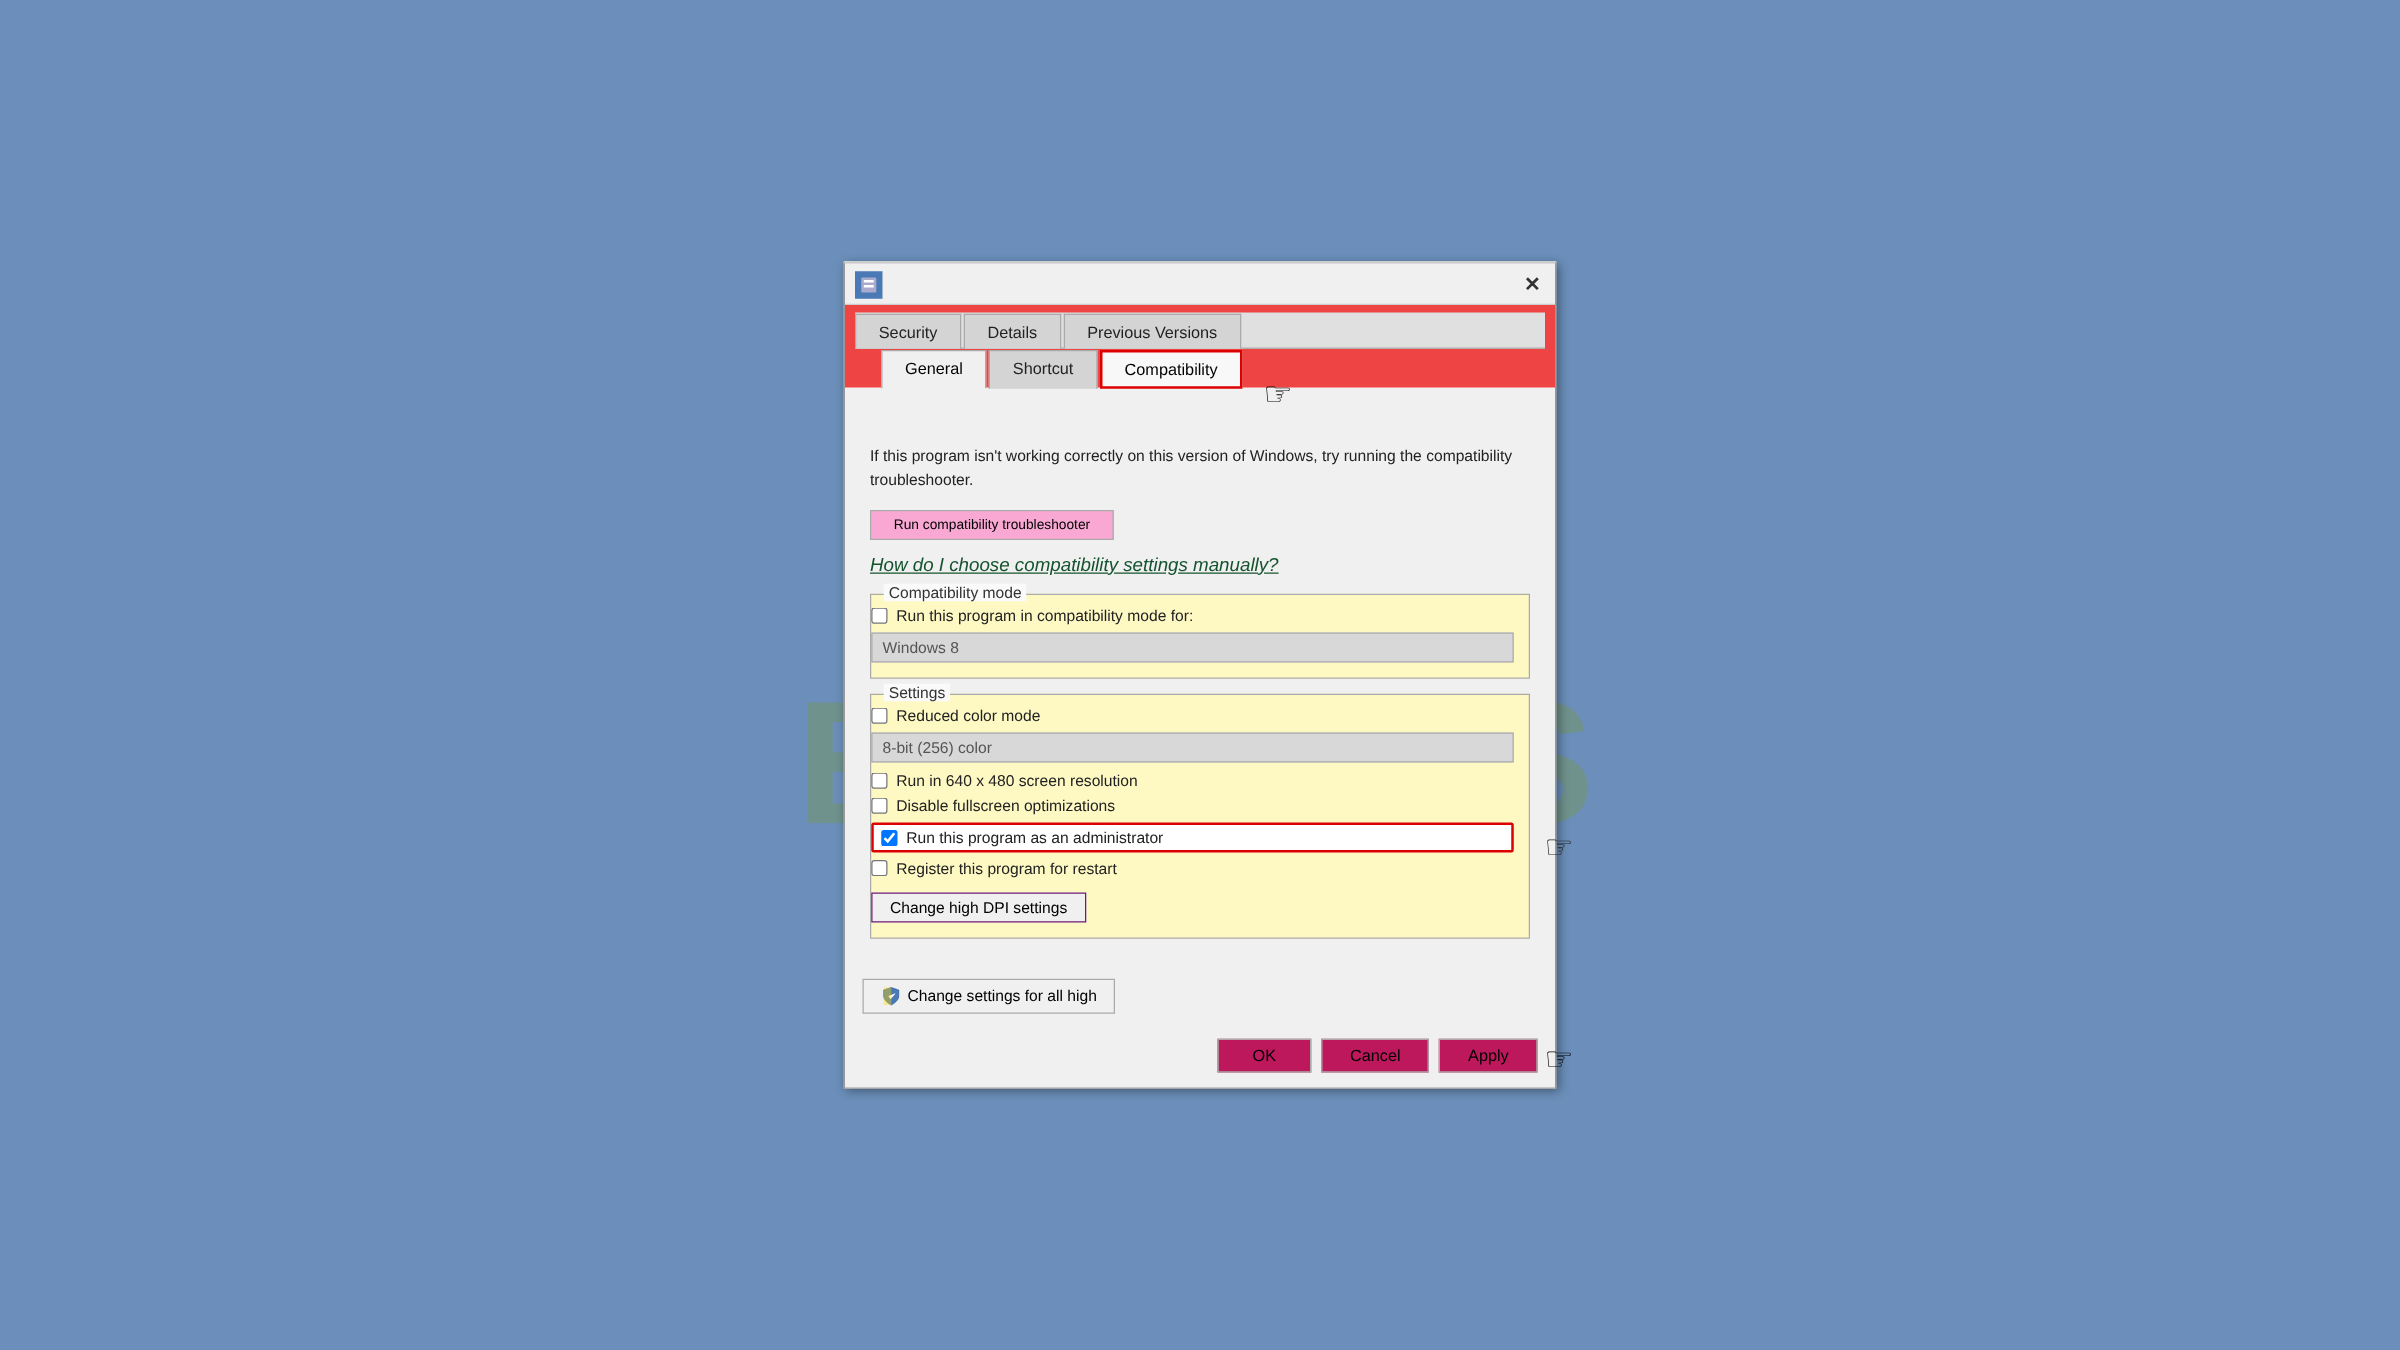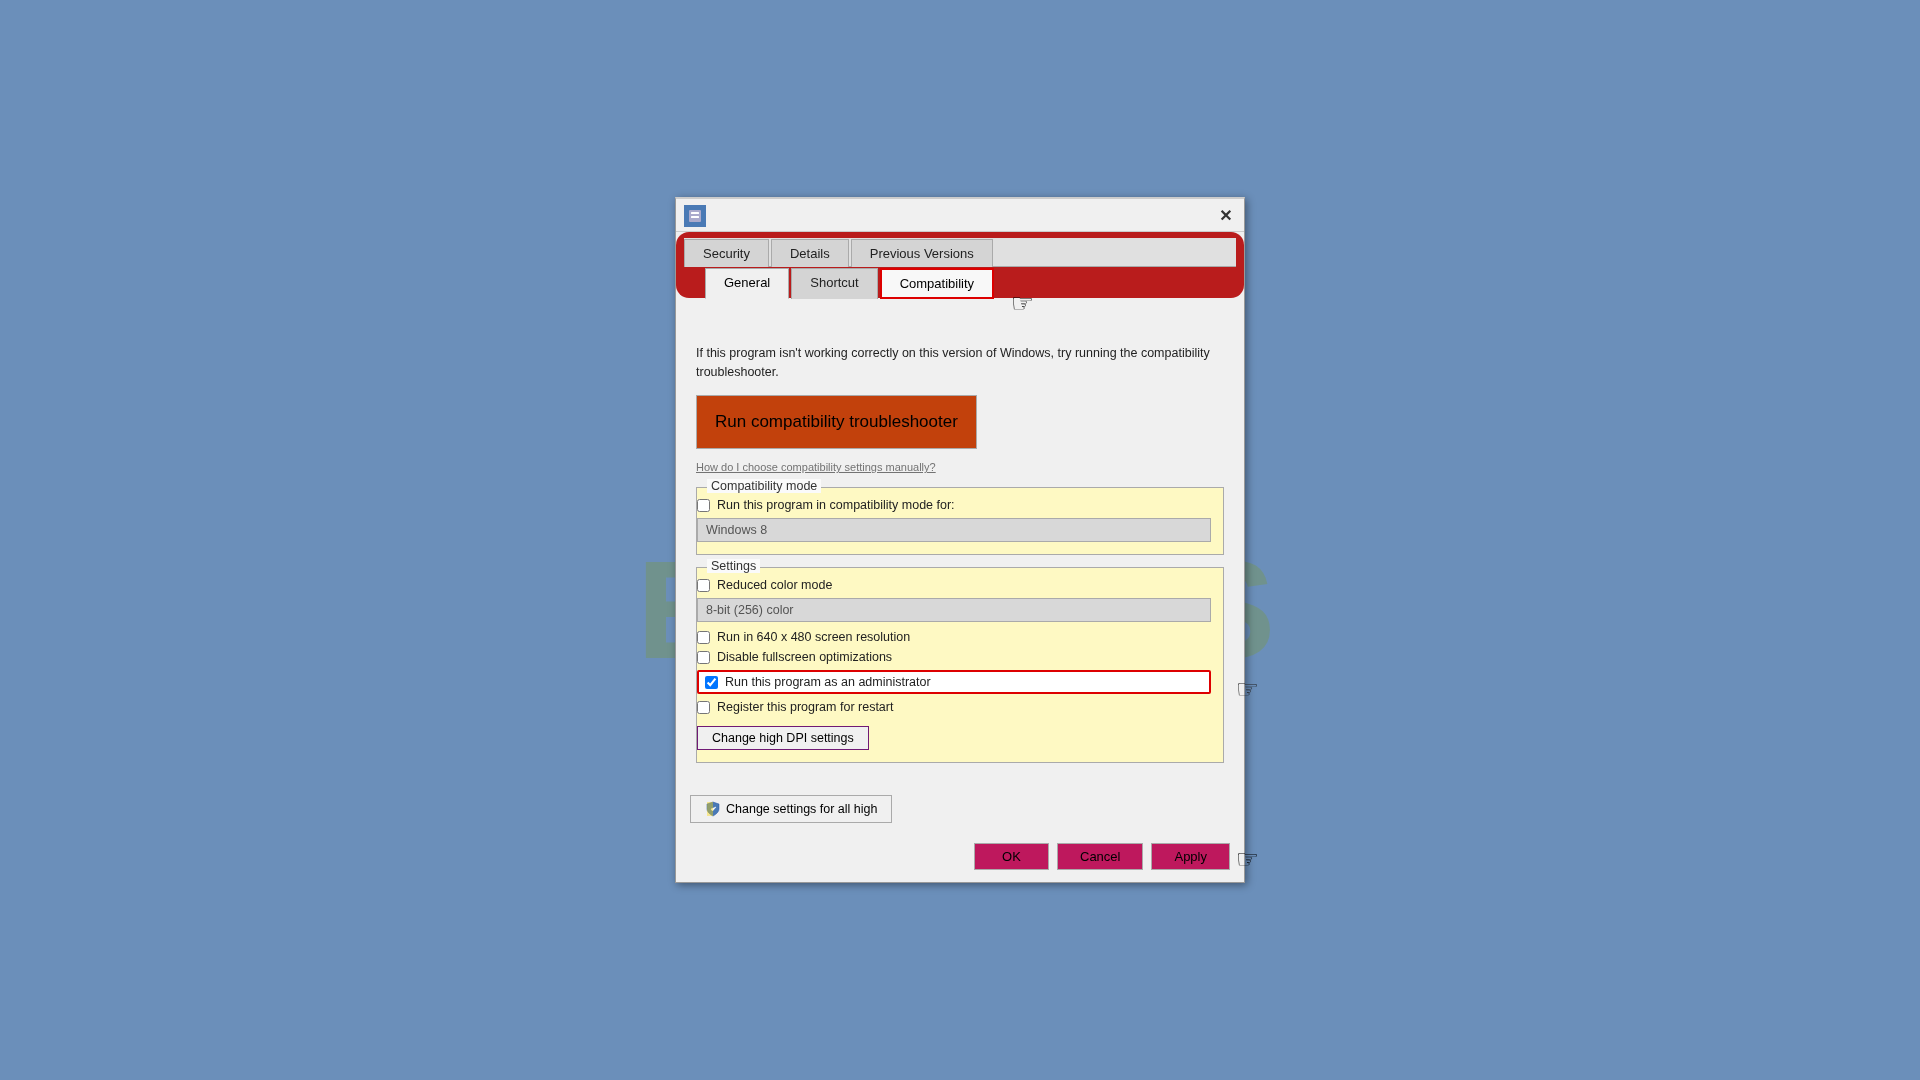--- a/index.html
+++ b/index.html
@@ -128,36 +128,37 @@
     }
 
     .info-text {
       font-size: 12.5px;
       color: #222;
       margin-bottom: 14px;
       line-height: 1.5;
     }
 
     .run-btn {
-      background: #c2410c;
-      border: 1px solid #aaa;
-      padding: 16px 18px;
-      font-size: 17px;
+      background: #f9a8d4;
+      border: 1px solid #aaa;
+      padding: 5px 18px;
+      font-size: 11px;
       cursor: pointer;
       margin-bottom: 12px;
       display: inline-block;
     }
 
     .link-text {
-      color: #737373;
+      color: #14532d;
       text-decoration: underline;
       cursor: pointer;
-      font-size: 11px;
+      font-size: 15px;
       display: block;
       margin-bottom: 14px;
+      font-style: italic;
     }
 
     
     .section-box {
       border: 1px solid #aaa;
       padding: 10px 12px 12px 0;
       margin-bottom: 12px;
       background: #fef9c3;
       position: relative;
     }
@@ -286,22 +287,21 @@
     .cursor-apply {
       position: absolute;
       right: -30px;
       top: 0px;
       font-size: 26px;
       pointer-events: none;
     }
 
     .tabs-wrapper {
       padding: 6px 8px 0 8px;
-      background: #b91c1c;
-      border-radius: 13px;
+      background: #ef4444;
     }
     .tabs-row2 {
       display: flex;
       padding-left: 21px;
     }
   </style>
 </head>
 <body>
 
 <div class="watermark">

